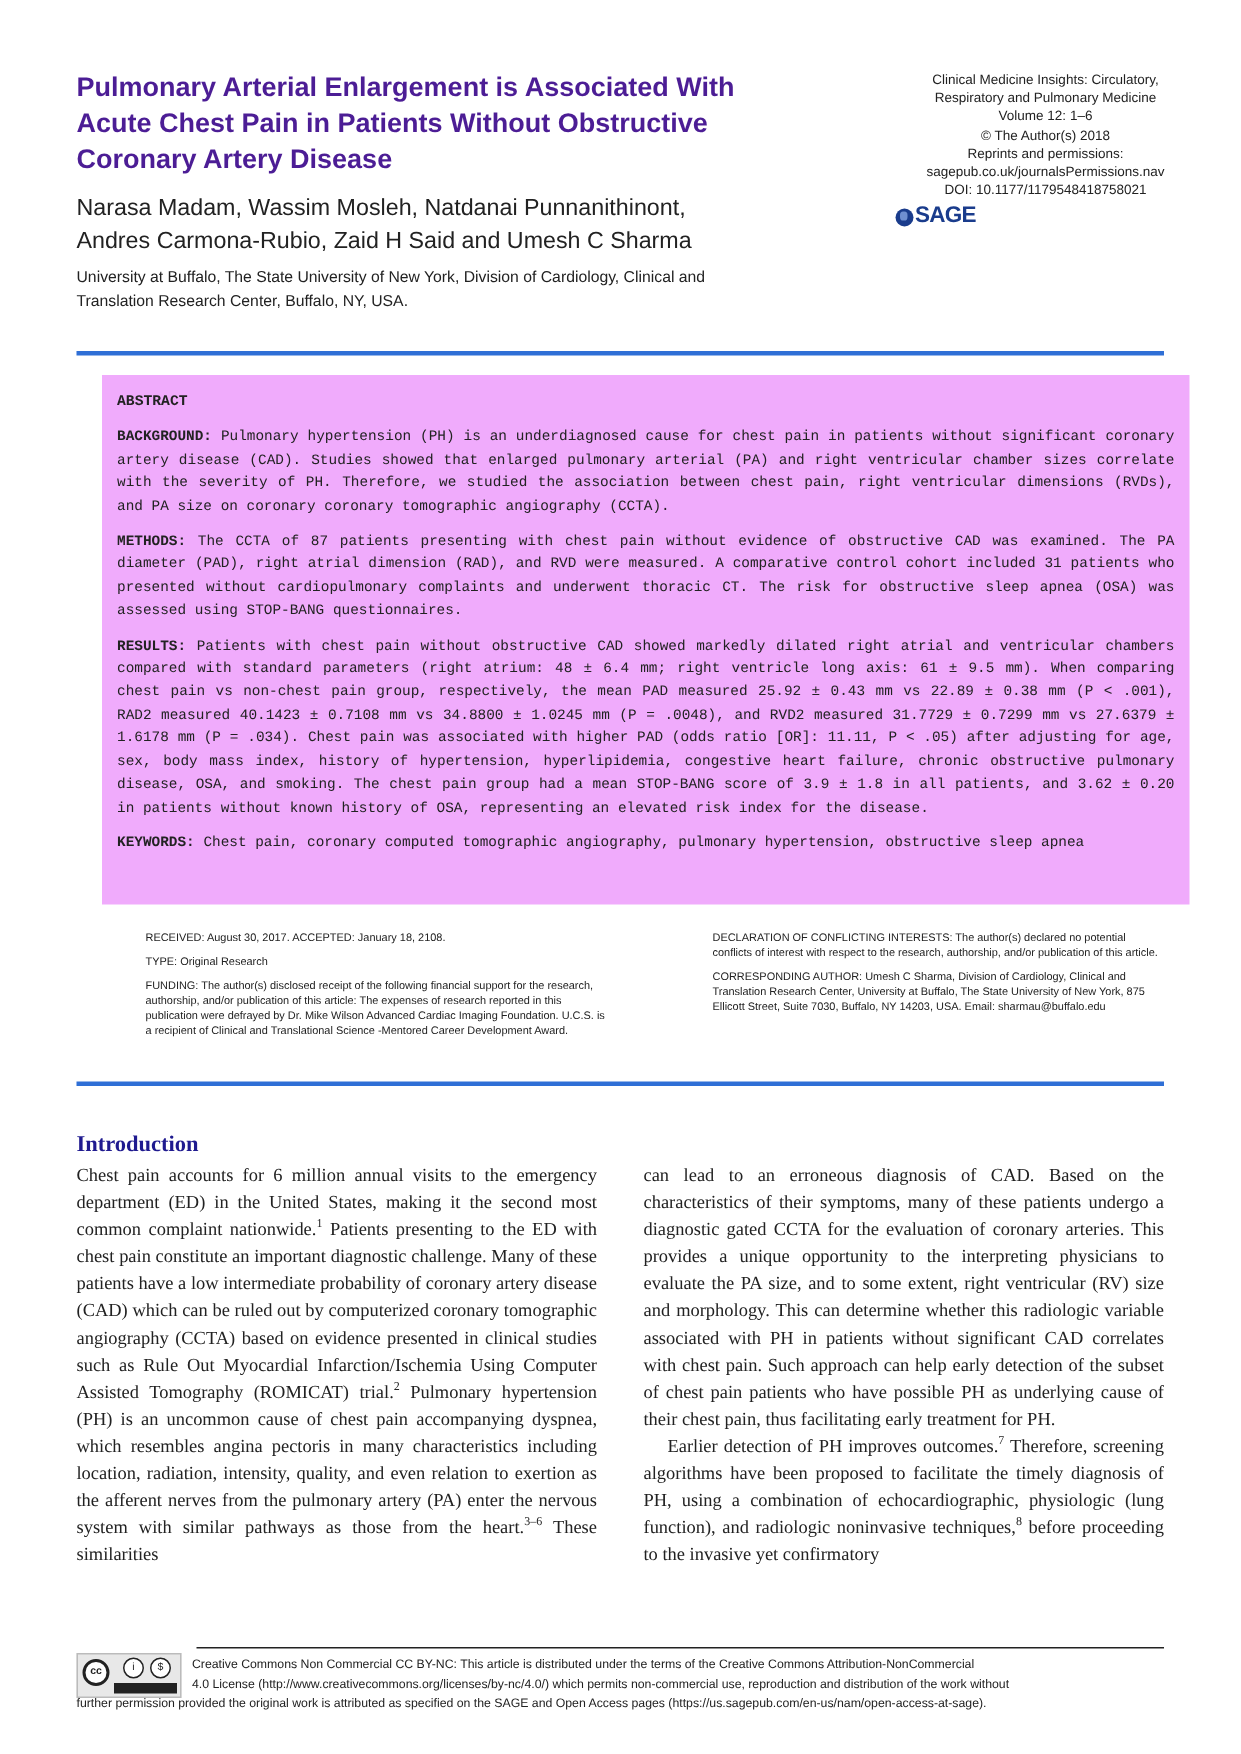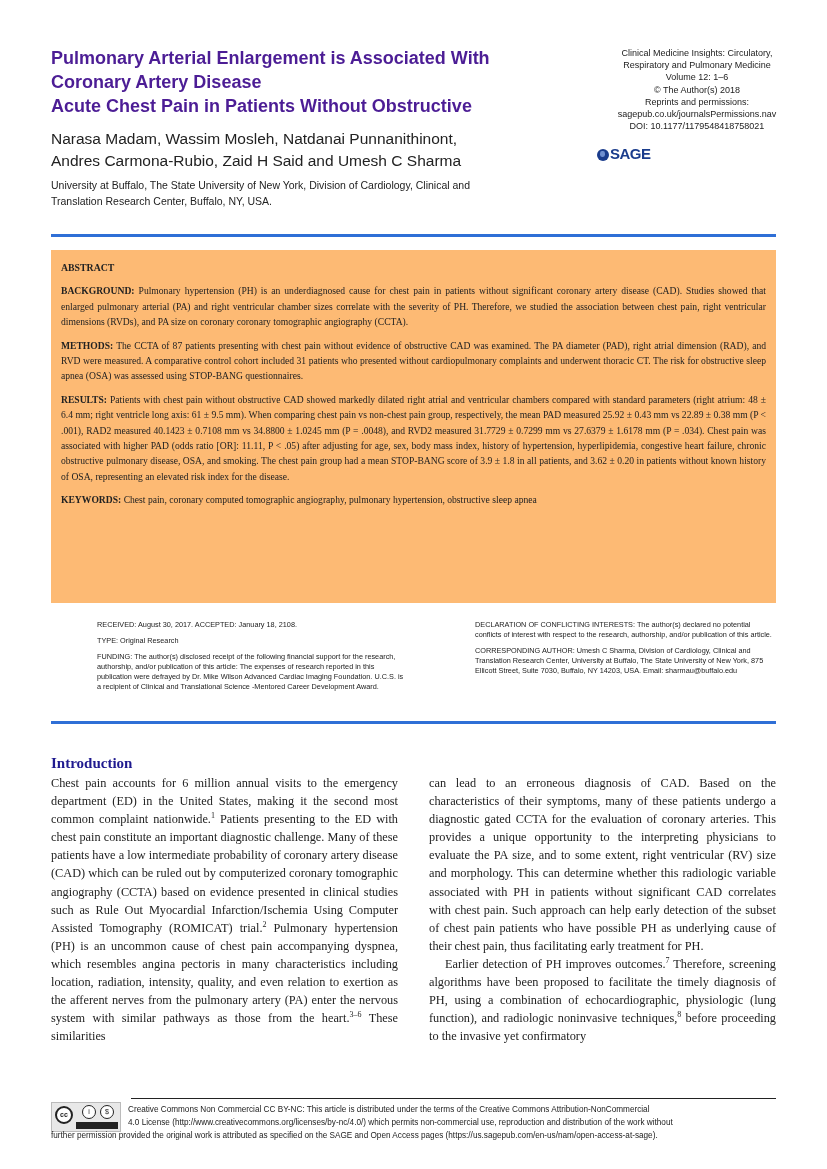--- a/index.html
+++ b/index.html
@@ -17,36 +17,36 @@
   .affil {
     position: absolute; left: 51px; top: 177px; width: 470px;
     font-family: "Liberation Sans", sans-serif; font-size: 10.5px; line-height: 16px; color: #222;
   }
   .journal-meta {
     position: absolute; left: 597px; top: 47px; width: 200px;
     font-family: "Liberation Sans", sans-serif; font-size: 9px; line-height: 12.2px; color: #222;
   }
   .journal-meta div { white-space: nowrap; text-align: center; }
   .sage-logo {
-    display: flex; align-items: center; margin-top: 16px;
+    display: flex; align-items: center; margin-top: 6px;
     font-family: "Liberation Sans", sans-serif; font-weight: bold; font-size: 15px; color: #1a3c8c; letter-spacing: -0.5px;
   }
   .sage-logo .globe {
     width: 12px; height: 12px; border-radius: 50%; background: #1a3c8c; margin-right: 1px; position: relative;
   }
   .sage-logo .globe::after {
     content: ""; position: absolute; left: 3px; top: 2px; width: 5px; height: 6px; border-radius: 40%; background: #6f8fd0;
   }
 
   .rule-blue { position: absolute; left: 51px; width: 725px; height: 3px; background: #2f6fd6; }
 
   .abstract-box {
-    position: absolute; left: 51px; top: 250px; width: 725px; height: 353px;
-    background: #fdba74; box-sizing: border-box; padding: 10px 10px 0 10px;
-    font-family: Liberation Serif, serif; font-size: 9.6px; line-height: 15.4px; color: #222;
+    position: absolute; left: 68px; top: 250px; width: 725px; height: 353px;
+    background: #f0abfc; box-sizing: border-box; padding: 10px 10px 0 10px;
+    font-family: Liberation Mono, monospace; font-size: 9.6px; line-height: 15.4px; color: #222;
   }
   .abstract-box .abs-head { font-weight: bold; margin-top: 0; margin-bottom: 8px; font-size: 9.8px; }
   .abstract-box p { margin: 0 0 8px 0; text-align: justify; }
   .abstract-box .lbl { font-weight: bold; }
 
   .meta-col {
     position: absolute; top: 620px; width: 355px;
     font-family: "Liberation Sans", sans-serif; font-size: 7.3px; line-height: 10px; color: #222;
   }
   .meta-col p { margin: 0 0 6px 0; padding-left: 46px; }
@@ -85,22 +85,22 @@
   .cc-badge .strip { position: absolute; left: 24px; right: 2px; bottom: 2px; height: 7px; background: #222; }
   .footer .line1 { position: absolute; left: 77px; top: 5px; width: 650px; white-space: nowrap; }
   .footer .line2 { position: absolute; left: 77px; top: 18px; width: 650px; white-space: nowrap; }
   .footer .line3 { position: absolute; left: 0; top: 31px; width: 727px; white-space: nowrap; }
 </style>
 </head>
 <body>
 
 <div class="title">
   <div>Pulmonary Arterial Enlargement is Associated With</div>
+  <div>Acute Chest Pain in Patients Without Obstructive</div>
   <div>Coronary Artery Disease</div>
-  <div>Acute Chest Pain in Patients Without Obstructive</div>
 </div>
 
 <div class="authors">
   <div>Narasa Madam, Wassim Mosleh, Natdanai Punnanithinont,</div>
   <div>Andres Carmona-Rubio, Zaid H Said and Umesh C Sharma</div>
 </div>
 
 <div class="affil">
   <div>University at Buffalo, The State University of New York, Division of Cardiology, Clinical and</div>
   <div>Translation Research Center, Buffalo, NY, USA.</div>

